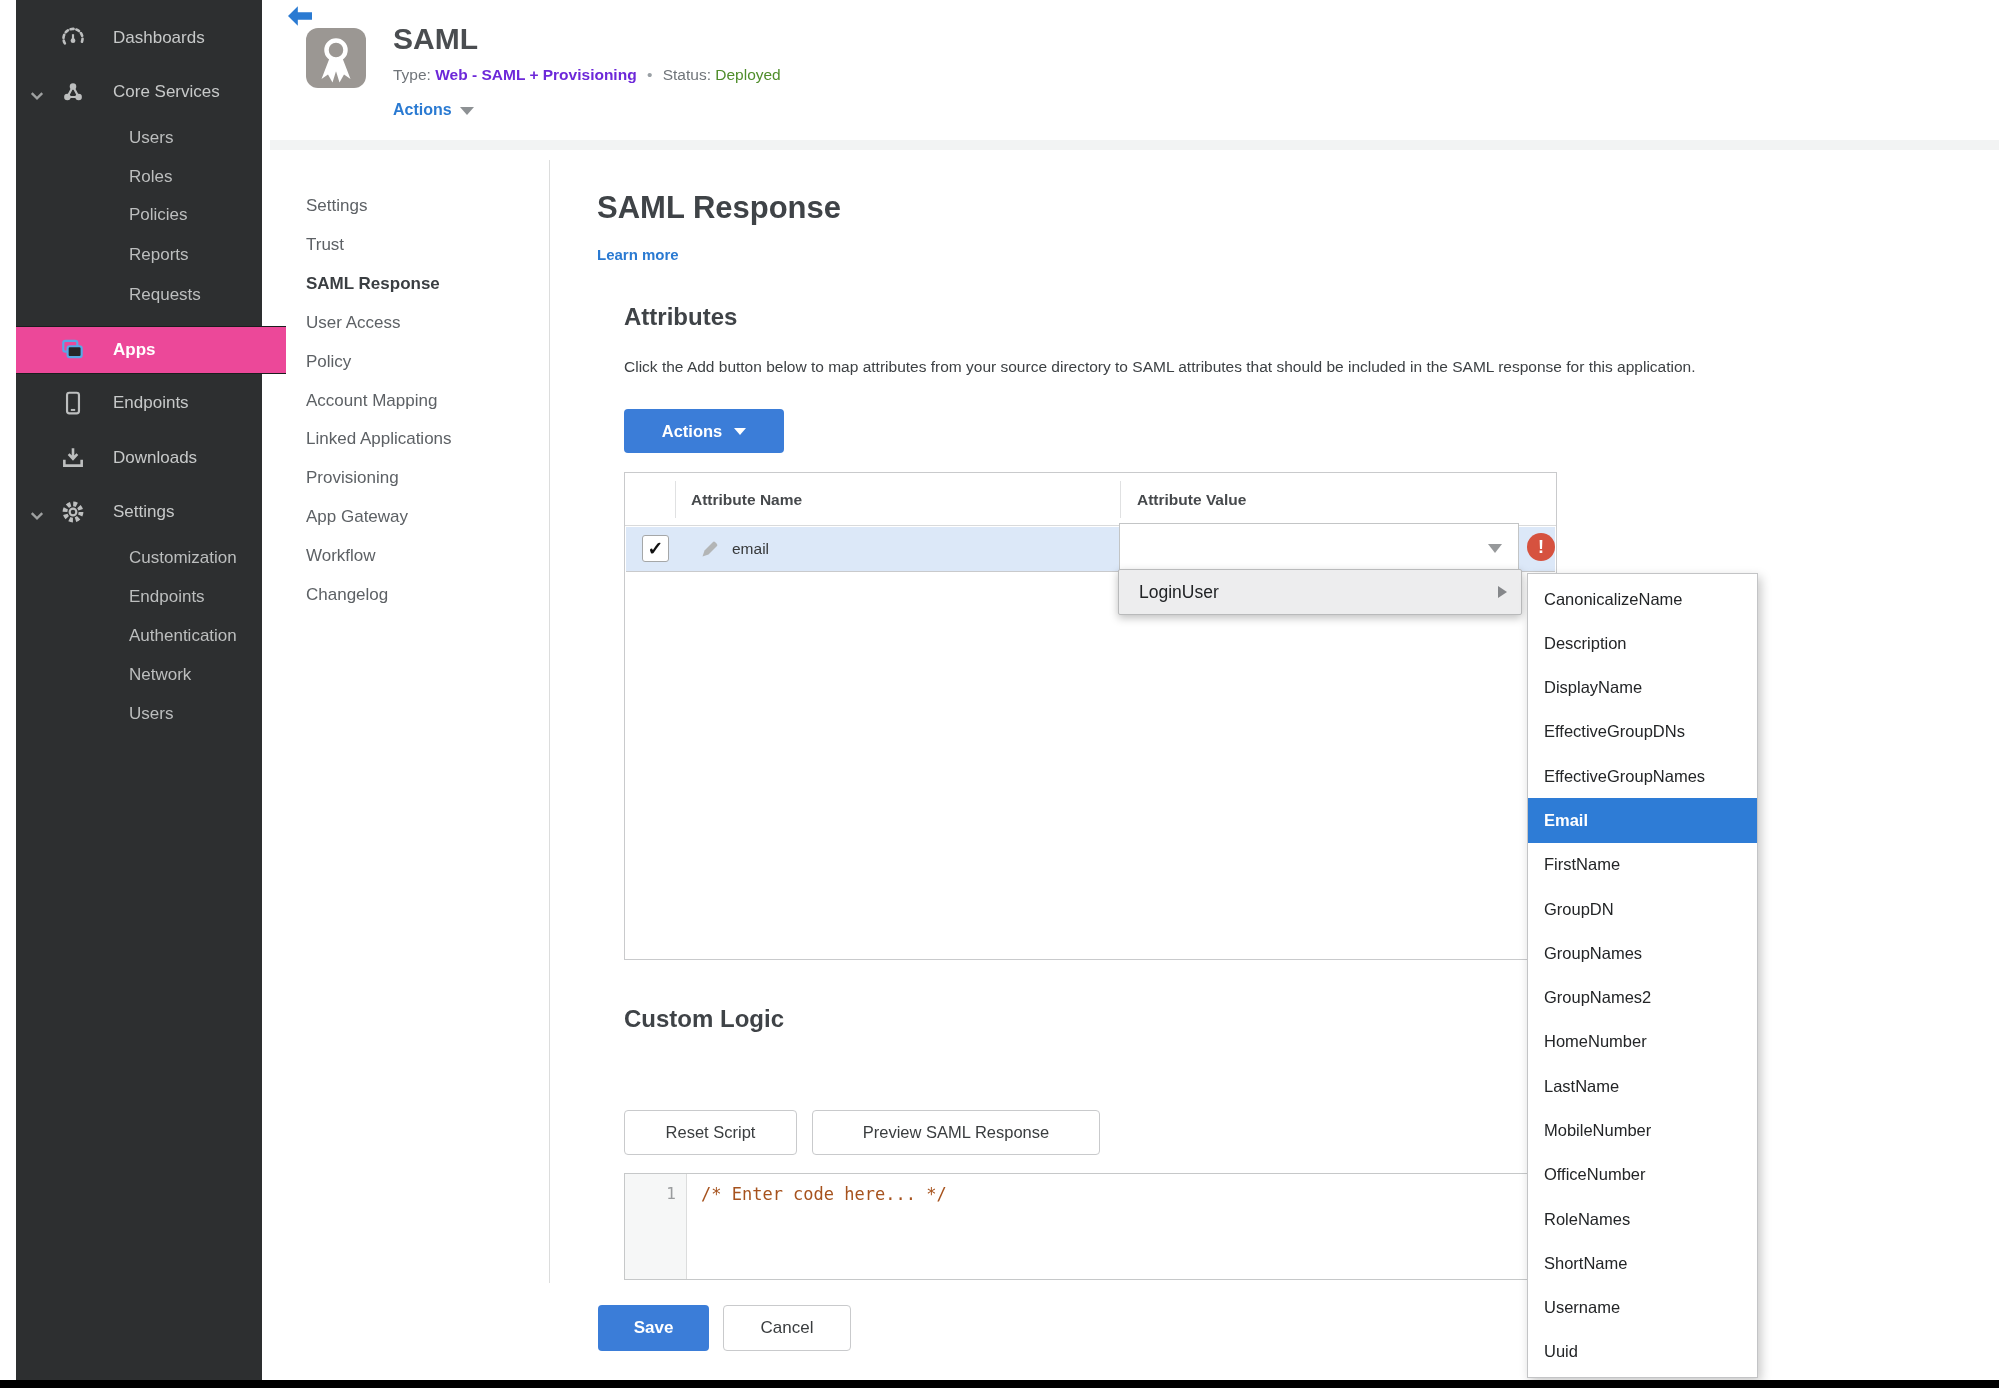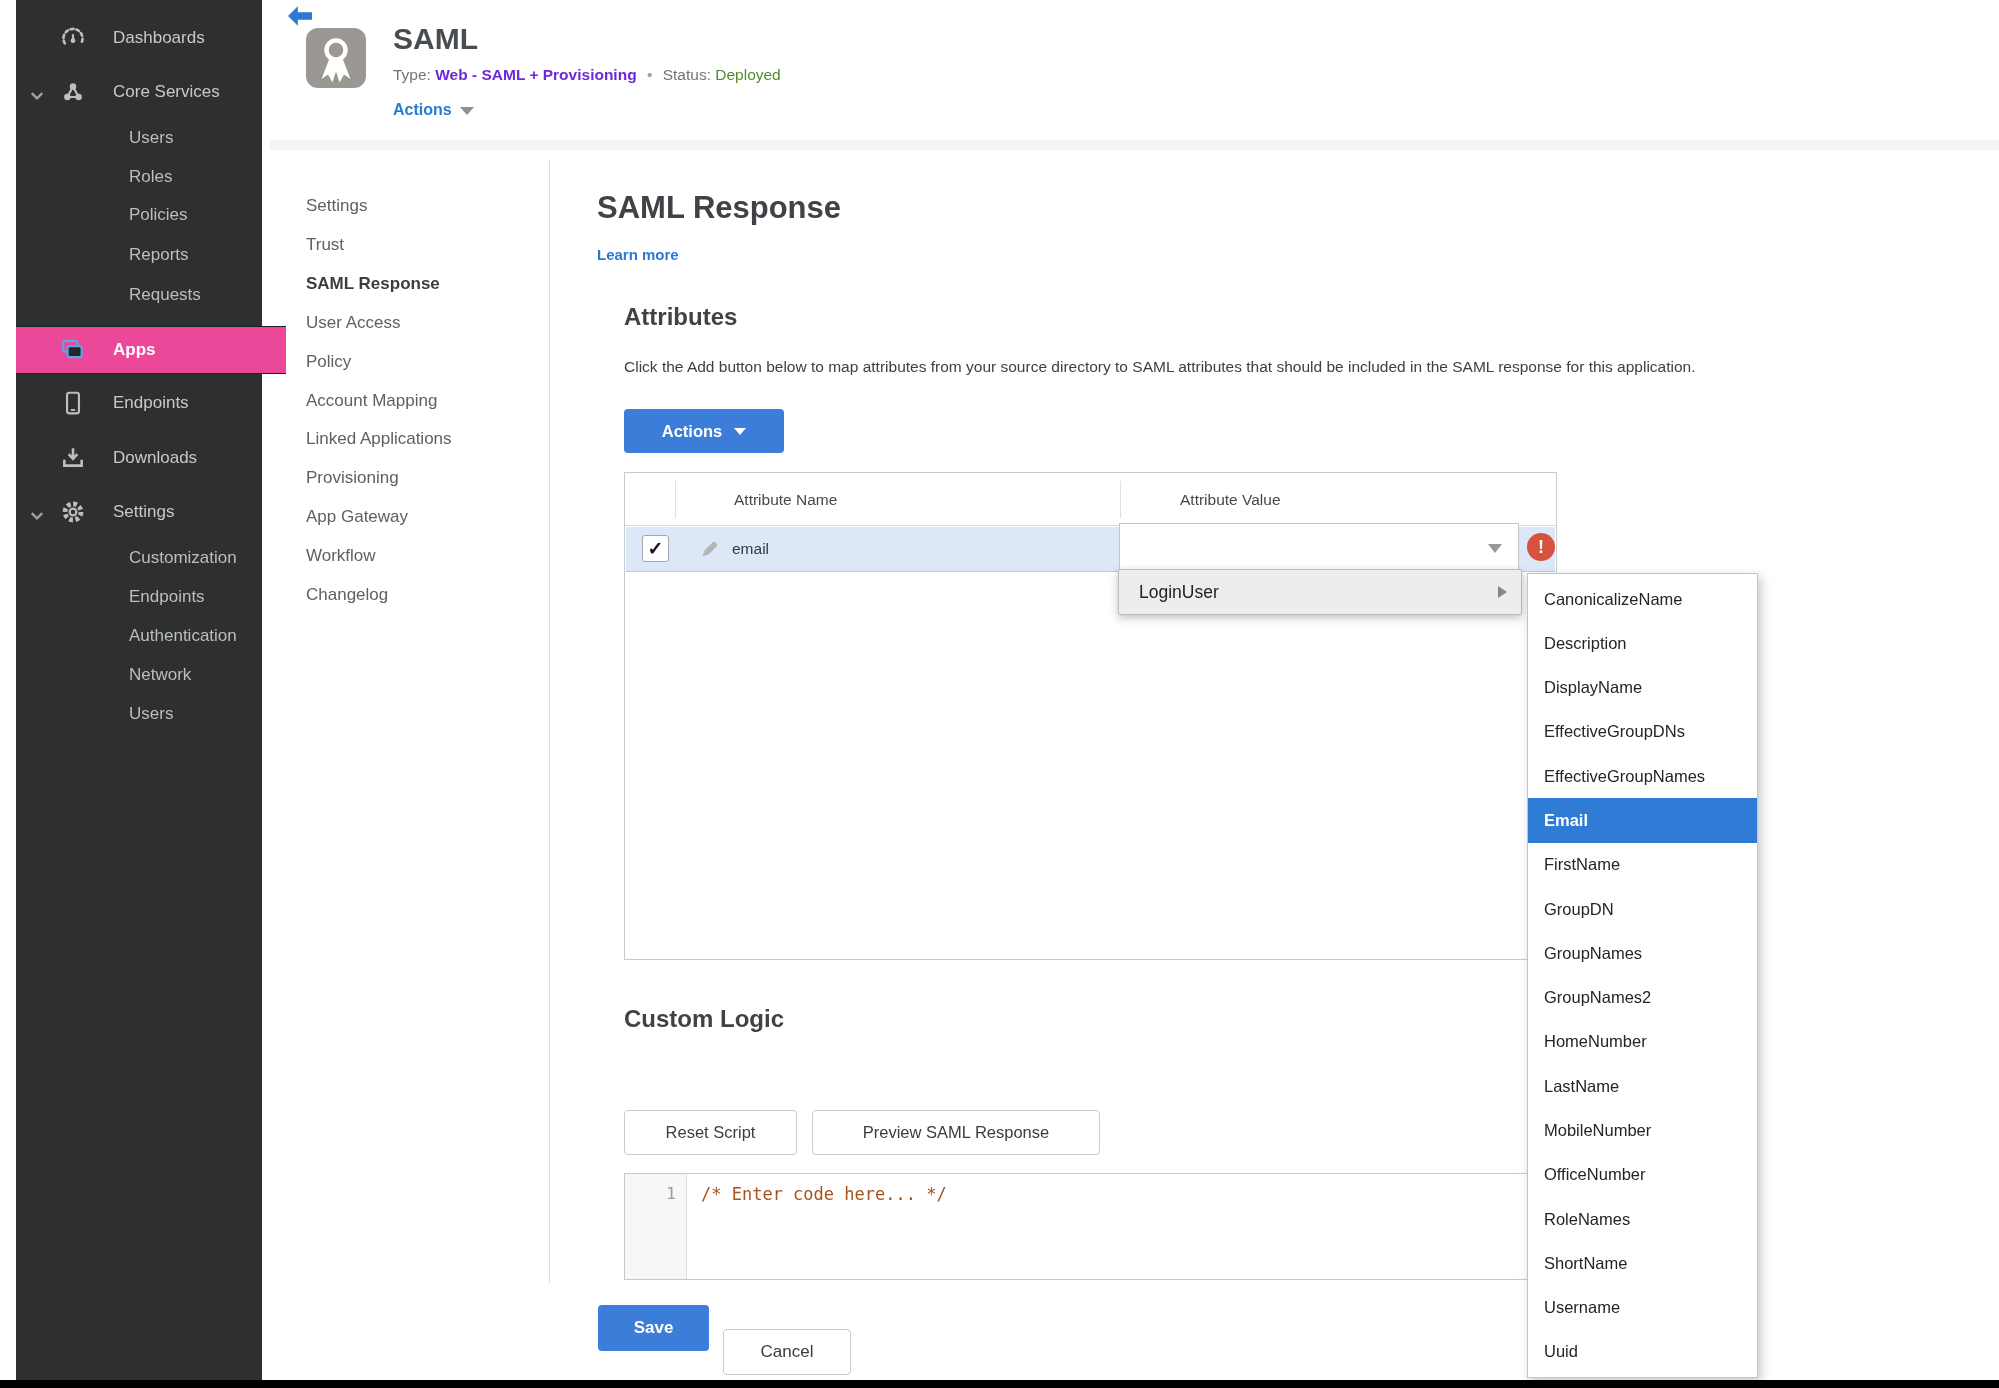--- a/index.html
+++ b/index.html
@@ -39,21 +39,21 @@
   .body-txt{font-size:15.5px;color:#3d4144;white-space:nowrap;}
   #btn-actions{left:624px;top:409px;width:160px;height:44px;background:var(--accent);border-radius:4px;
                display:flex;align-items:center;justify-content:center;gap:12px;cursor:pointer;}
   #btn-actions span{color:#fff;font-weight:bold;font-size:16.5px;}
   #btn-actions .wcaret{width:0;height:0;border-left:6px solid transparent;border-right:6px solid transparent;
                border-top:7px solid #fff;}
   
   #attr-table{left:624px;top:472px;width:933px;height:488px;border:1px solid #c9cacc;background:#fff;box-sizing:border-box;}
   #attr-table .thead{position:absolute;left:0;top:0;width:100%;height:53px;border-bottom:1px solid #d9dadb;box-sizing:border-box;}
   #attr-table .th{position:absolute;top:0;height:53px;display:flex;align-items:center;
-                  font-size:15.5px;font-weight:normal;color:#46494c;margin-left:43px;}
+                  font-size:15.5px;font-weight:bold;color:#46494c;}
   .coldiv{position:absolute;top:8px;width:1px;height:37px;background:#e0e1e2;}
   #row-email{position:absolute;left:1px;top:54px;width:929px;height:44px;background:var(--rowsel);
              border-bottom:1px solid #c9cacc;}
   #row-check{position:absolute;left:16px;top:8px;width:27px;height:27px;background:#fff;
              border:1px solid #a5a7a8;border-radius:3px;display:flex;align-items:center;justify-content:center;
              font-size:19px;font-weight:bold;color:#111;cursor:pointer;box-sizing:border-box;}
   #row-pencil{position:absolute;left:74px;top:12px;width:20px;height:20px;}
   #row-name{position:absolute;left:106px;top:0;height:44px;display:flex;align-items:center;
             font-size:15.5px;color:#37393b;}
   
@@ -79,21 +79,21 @@
   .wbtn{position:absolute;background:#fff;border:1px solid #c9cacc;border-radius:4px;display:flex;
         align-items:center;justify-content:center;font-size:16.5px;color:#3a3d3f;cursor:pointer;box-sizing:border-box;}
   #editor{left:624px;top:1173px;width:1123px;height:107px;border:1px solid #c6c8c9;background:#fff;box-sizing:border-box;}
   #gutter{position:absolute;left:0;top:0;bottom:0;width:62px;background:#f6f7f7;border-right:1px solid #dcdddd;
           text-align:right;box-sizing:border-box;padding:10px 10px 0 0;
           font-family:"DejaVu Sans Mono",monospace;font-size:16px;color:#9a9c9e;}
   #code-line{position:absolute;left:76px;top:10px;font-family:"DejaVu Sans Mono",monospace;
              font-size:17px;color:var(--codecomment);white-space:pre;}
   #btn-save{left:598px;top:1305px;width:111px;height:46px;background:var(--accent);border-radius:4px;
             display:flex;align-items:center;justify-content:center;color:#fff;font-weight:bold;font-size:17px;cursor:pointer;}
-  #btn-cancel{left:723px;top:1305px;width:128px;height:46px;border-radius:4px;font-size:17px;margin-top:24px;}
+  #btn-cancel{left:723px;top:1305px;width:128px;height:46px;border-radius:4px;font-size:17px;}
   #bottom-bar{left:0;top:1380px;width:1999px;height:8px;background:#000;z-index:10;}
 </style>
 </head>
 <body>
 
 <div id="stage">
 
   <div id="sidebar" class="abs">
     <div class="srow" style="top:18px">
       <span class="ic">

